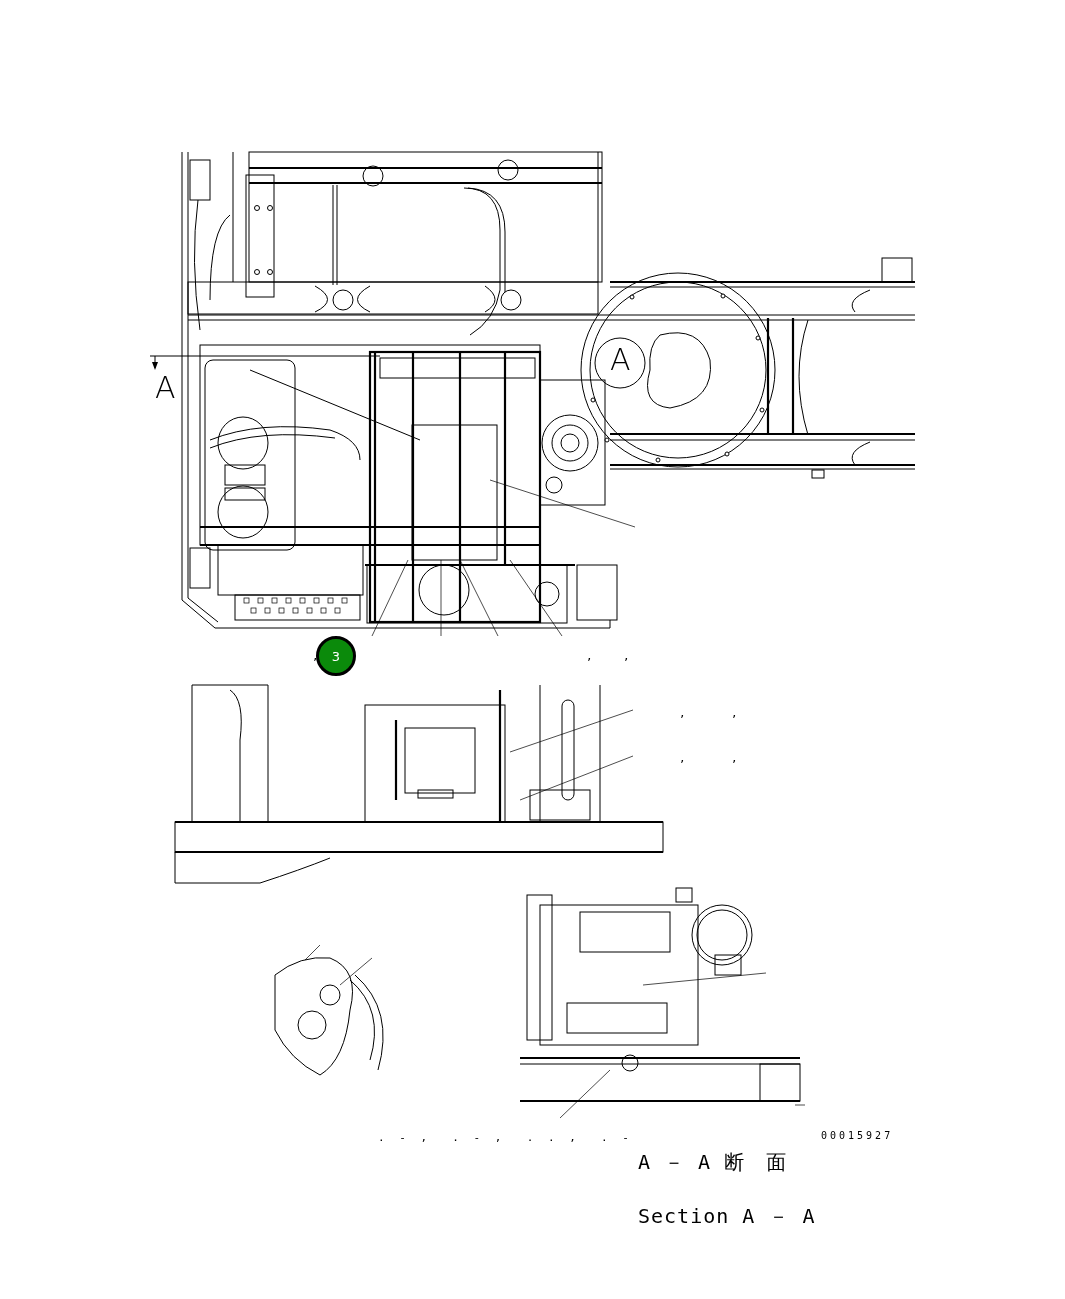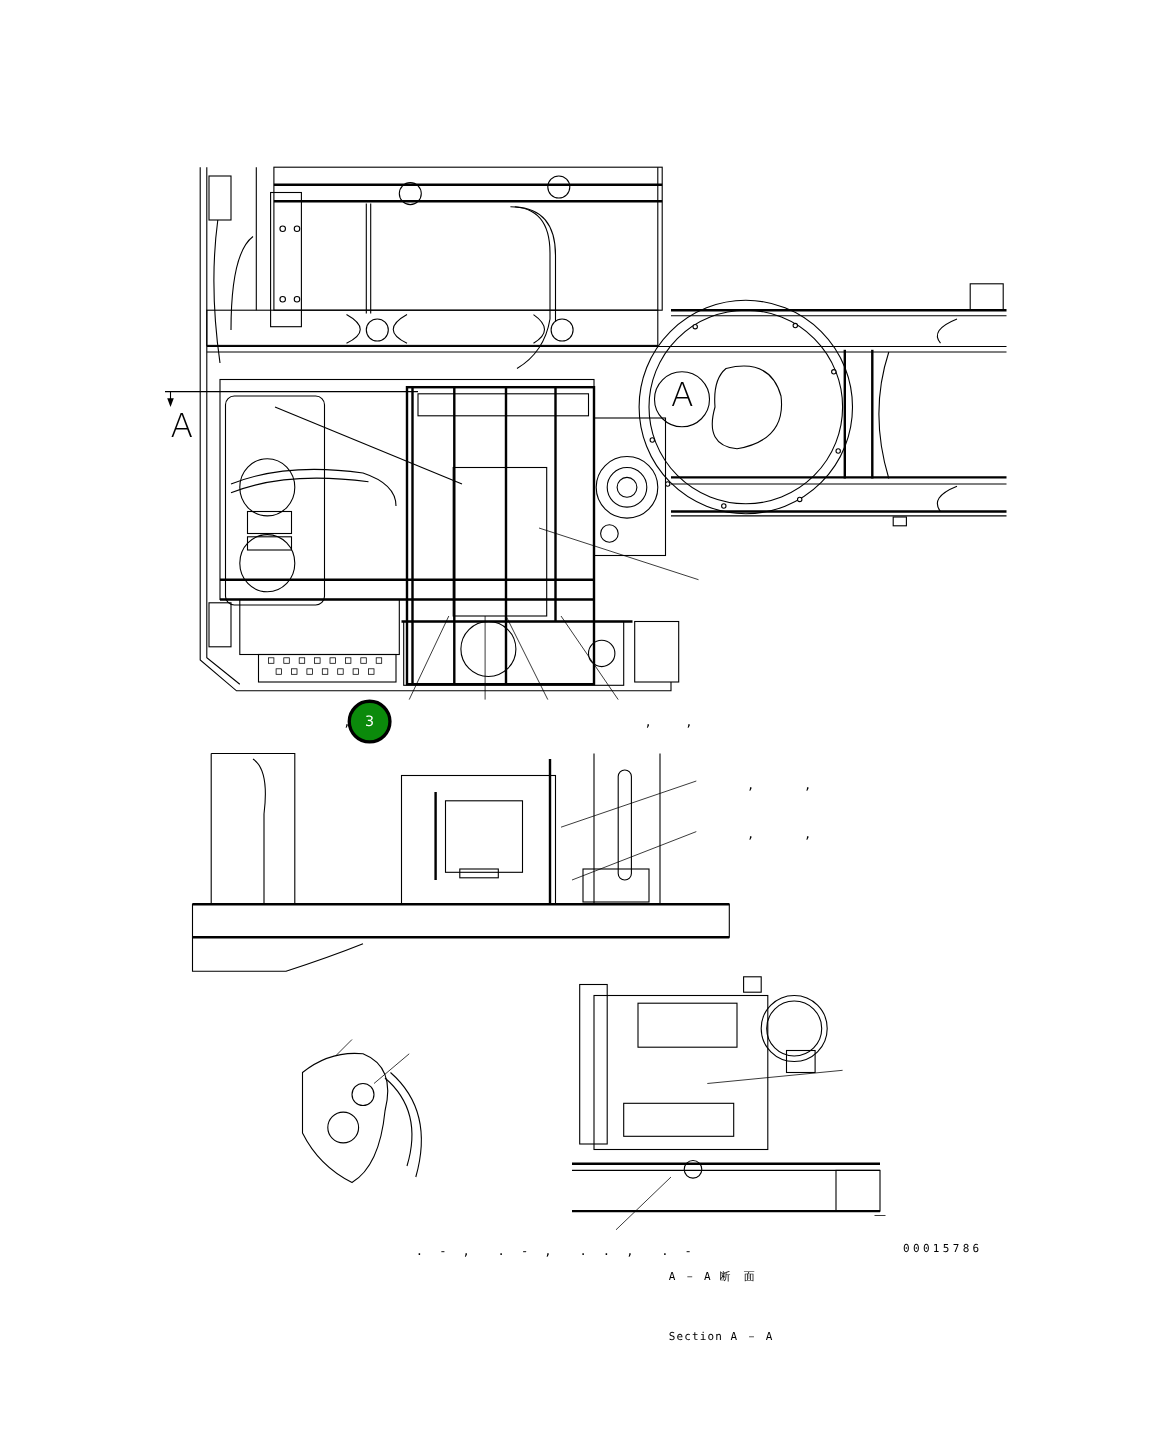--- a/index.html
+++ b/index.html
@@ -3,21 +3,21 @@
 <meta charset="utf-8">
 <style>
   html, body { margin: 0; padding: 0; background: #ffffff; }
   body { width: 1065px; height: 1299px; position: relative; overflow: hidden; font-family: "DejaVu Sans Mono", monospace; }
   #drawing { position: absolute; left: 0; top: 0; width: 1065px; height: 1299px; }
   .ln { stroke: #000; fill: none; stroke-width: 1; }
   .thk { stroke: #000; fill: none; stroke-width: 2.2; }
   .thn { stroke: #000; fill: none; stroke-width: 0.7; }
   .dot { fill: #fff; stroke: #000; stroke-width: 1; }
   .lbl { position: absolute; font-family: "DejaVu Sans Mono", monospace; color: #000; white-space: pre; }
-  .section-title { left: 608px; top: 1117px; font-size: 10px; letter-spacing: 1px; line-height: 18px; }
+  .section-title { left: 638px; top: 1117px; font-size: 20px; letter-spacing: 1px; line-height: 18px; }
   .drawing-no { left: 821px; top: 1130px; font-size: 10px; letter-spacing: 3px; }
   .view-letter { font-size: 30px; font-family: "DejaVu Sans", sans-serif; font-weight: 200; }
   .commas { font-size: 11px; letter-spacing: 4px; }
   .callout {
     position: absolute; left: 316px; top: 636px; width: 34px; height: 34px;
     border-radius: 50%; background: #0b8a0b; border: 3px solid #000;
     color: #fff; font-family: "DejaVu Sans", sans-serif; font-size: 13px;
     display: flex; align-items: center; justify-content: center; cursor: pointer;
   }
 </style>
@@ -218,17 +218,17 @@
 <div class="lbl commas" style="left:679px; top:707px;">,</div>
 <div class="lbl commas" style="left:731px; top:707px;">,</div>
 <div class="lbl commas" style="left:679px; top:752px;">,</div>
 <div class="lbl commas" style="left:731px; top:752px;">,</div>
 <div class="lbl commas" style="left:378px; top:1131px;">. - ,  . - ,  . . ,  . -</div>
 
 <div class="lbl section-title">
   <div>A － A 断　面</div>
   <div>Section A － A</div>
 </div>
-<div class="lbl drawing-no">00015786</div>
+<div class="lbl drawing-no">00015927</div>
 
 <div class="callout">
   <span>3</span>
 </div>
 
 </body></html>

